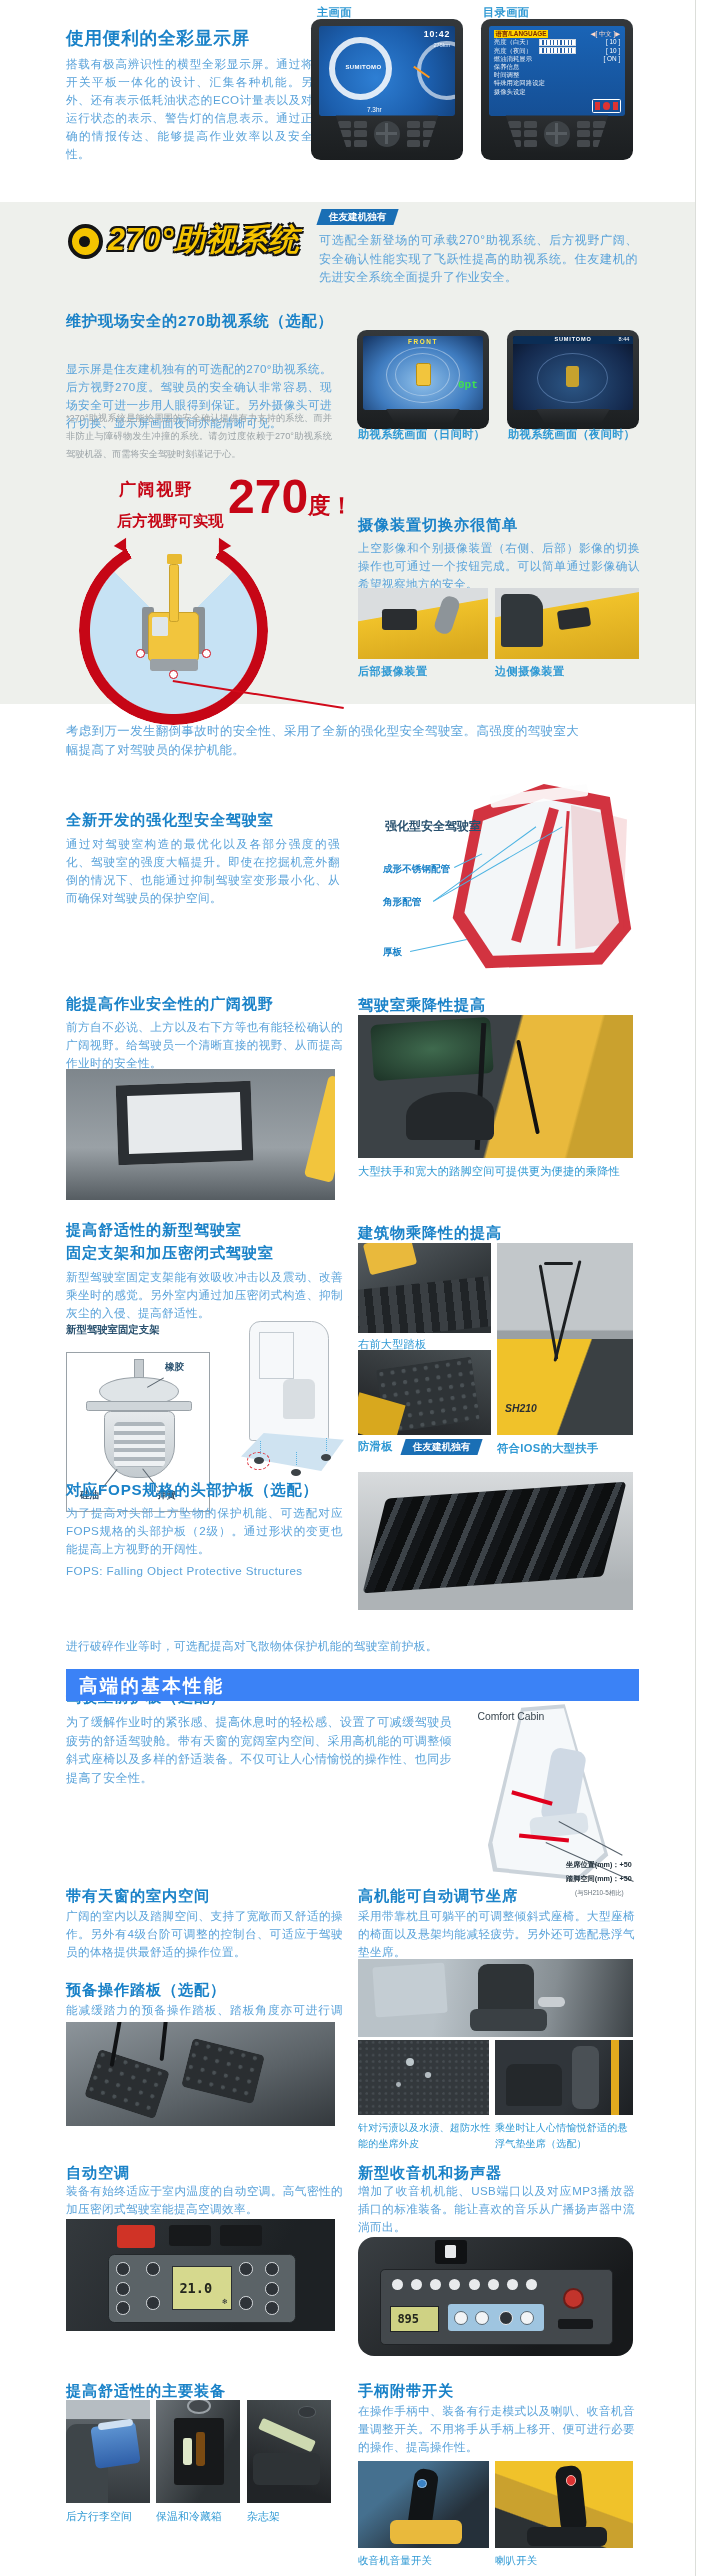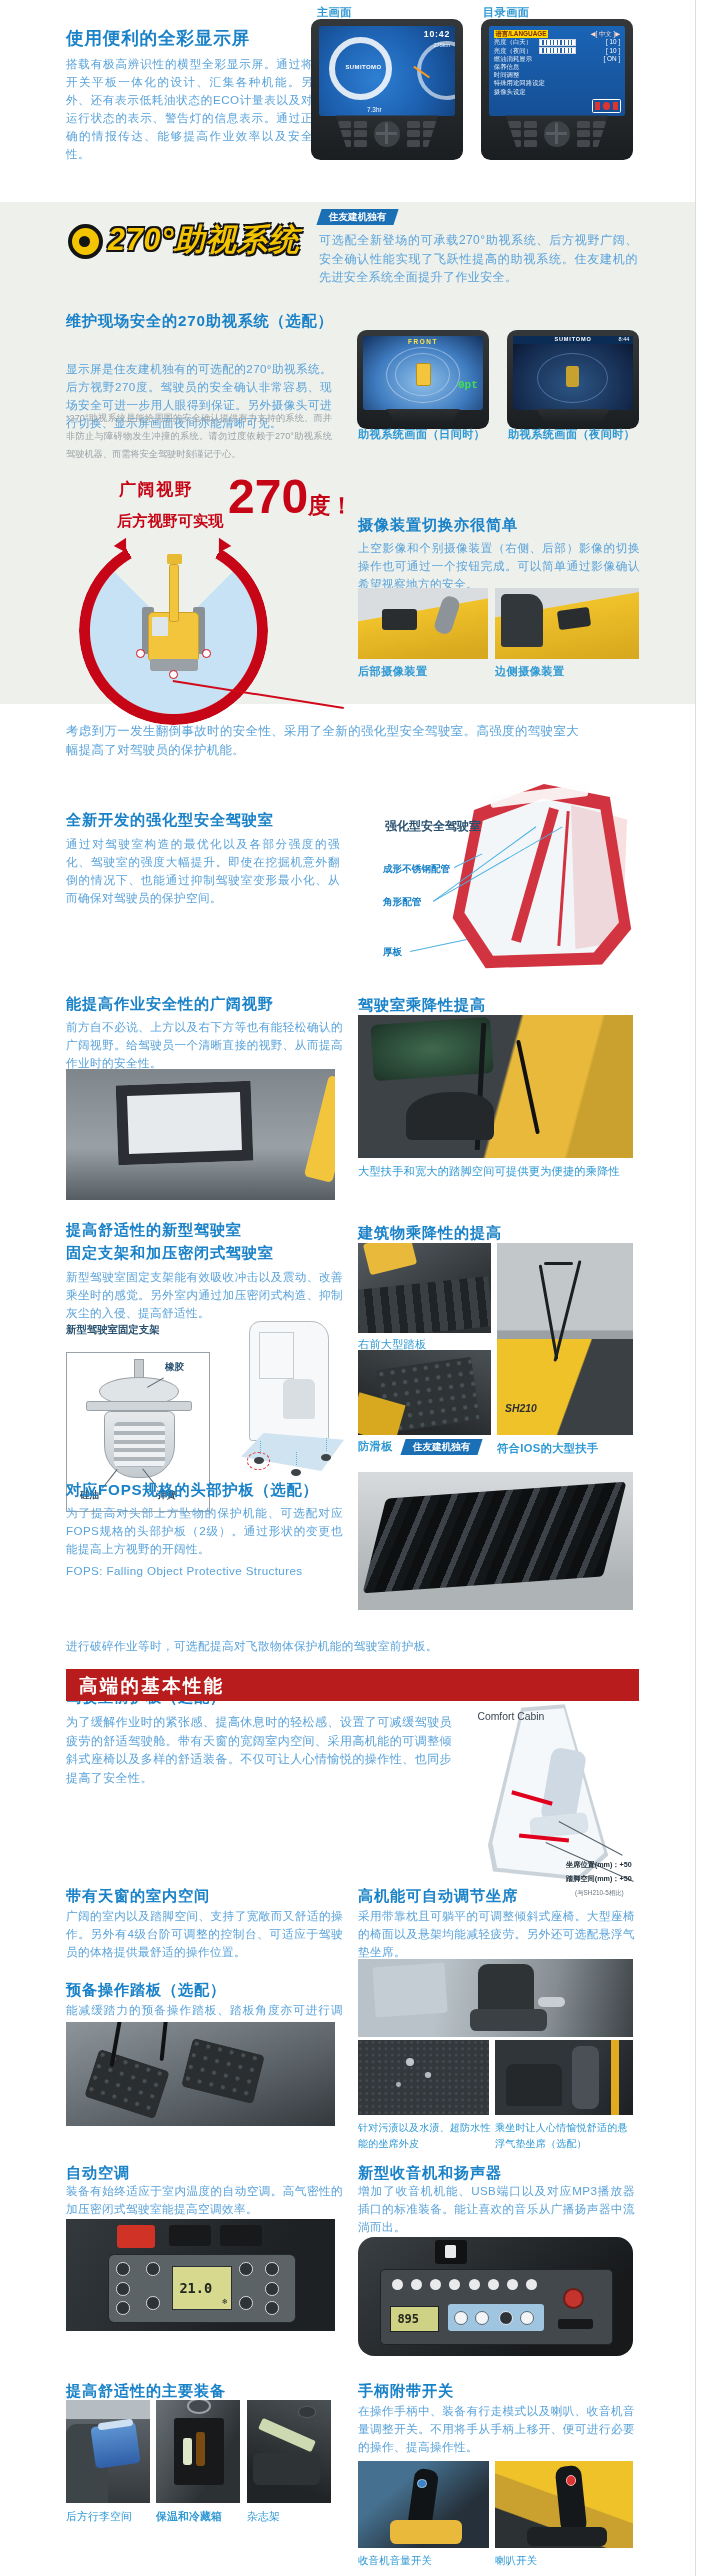--- a/index.html
+++ b/index.html
@@ -337,21 +337,21 @@
   <div class="abs h2" style="left:66px;top:1480px;">对应FOPS规格的头部护板（选配）</div>
   <div class="abs bd" style="left:66px;top:1504px;width:277px;">为了提高对头部上方坠物的保护机能、可选配对应FOPS规格的头部护板（2级）。通过形状的变更也能提高上方视野的开阔性。</div>
   <div class="abs bd" style="left:66px;top:1562px;width:277px;">FOPS: Falling Object Protective Structures</div>
   <div class="ph" style="left:358px;top:1472px;width:275px;height:138px;background:linear-gradient(#d8dbdd,#aeb3b6 80%);">
     <div style="left:16px;top:19px;width:241px;height:93px;background:repeating-linear-gradient(100deg,#0d0f10 0 11.2px,#3c4247 11.2px 17.6px,#14171a 17.6px 27px);transform:rotate(-4deg) skewX(-18deg);border-radius:4.8px;"></div>
   </div>
 
   <div class="abs h2" style="left:66px;top:1687px;">驾驶室前护板（选配）</div>
   <div class="abs bd" style="left:66px;top:1637px;width:561px;">进行破碎作业等时，可选配提高对飞散物体保护机能的驾驶室前护板。</div>
 
-  <div class="abs" style="left:66px;top:1669px;width:573px;height:32px;background:#b91c1c;display:flex;align-items:center;">
+  <div class="abs" style="left:66px;top:1669px;width:573px;height:32px;background:#3b82f6;display:flex;align-items:center;">
     <span style="color:#fff;font-size:18.4px;font-weight:bold;letter-spacing:2.4px;padding-left:13px;">高端的基本性能</span>
   </div>
   <div class="abs bd" style="left:66px;top:1713px;width:386px;font-size:12px;">为了缓解作业时的紧张感、提高休息时的轻松感、设置了可减缓驾驶员疲劳的舒适驾驶舱。带有天窗的宽阔室内空间、采用高机能的可调整倾斜式座椅以及多样的舒适装备。不仅可让人心情愉悦的操作性、也同步提高了安全性。</div>
 
   <div class="abs" style="left:463px;top:1701px;width:183px;height:202px;">
     <div class="abs" style="left:22.4px;top:3.2px;width:128px;height:176px;background:#cbd3da;clip-path:polygon(28% 2%,62% 0,96% 86%,74% 100%,6% 95%,2% 80%);"></div>
     <div class="abs" style="left:27px;top:7.2px;width:119px;height:168px;background:#f5f8fa;clip-path:polygon(28% 2%,62% 0,96% 86%,74% 100%,6% 95%,2% 80%);"></div>
     <div class="abs" style="left:83px;top:48px;width:35px;height:74px;background:#cfd9e4;border-radius:9.6px;transform:rotate(10deg);"></div>
     <div class="abs" style="left:67px;top:114px;width:58px;height:21px;background:#dbe3ea;border-radius:6.4px;transform:rotate(-6deg);"></div>
     <div class="abs" style="left:48px;top:95px;width:42px;height:4px;background:#e0001d;transform:rotate(16deg);"></div>
@@ -459,21 +459,21 @@
     <div style="left:27px;top:38px;width:8.8px;height:27px;background:#dfe8c9;border-radius:2.4px;"></div>
     <div style="left:40px;top:32px;width:8.8px;height:34px;background:#7a4a12;border-radius:2.4px;"></div>
     <div class="circ" style="left:30.5px;top:-1.6px;width:24px;height:16px;border:2.4px solid #9aa1a6;background:#44494d;"></div>
   </div>
   <div class="ph" style="left:247px;top:2400px;width:84px;height:103px;background:linear-gradient(200deg,#4a5154,#212427 75%);">
     <div style="left:11.2px;top:29px;width:58px;height:12px;background:#cdd9b0;border-radius:2.4px;transform:rotate(24deg);"></div>
     <div style="left:6.4px;top:53px;width:67px;height:32px;background:#2e3336;border-radius:6.4px;"></div>
     <div class="circ" style="left:51px;top:6.4px;width:17.6px;height:11.2px;border:1.6px solid #565d61;background:#33383c;"></div>
   </div>
   <div class="abs capsm" style="left:66px;top:2508px;font-size:10.8px;">后方行李空间</div>
-  <div class="abs capsm" style="left:156px;top:2508px;font-size:10.8px;font-weight:bold;">保温和冷藏箱</div>
+  <div class="abs capsm" style="left:156px;top:2508px;font-size:10.8px;">保温和冷藏箱</div>
   <div class="abs capsm" style="left:247px;top:2508px;font-size:10.8px;">杂志架</div>
 
   <div class="abs h2" style="left:358px;top:2381px;">手柄附带开关</div>
   <div class="abs bd" style="left:358px;top:2402px;width:277px;">在操作手柄中、装备有行走模式以及喇叭、收音机音量调整开关。不用将手从手柄上移开、便可进行必要的操作、提高操作性。</div>
   <div class="ph" style="left:358px;top:2461px;width:131px;height:87px;background:linear-gradient(140deg,#45708f 0 30%,#25303a 70%);">
     <div style="left:53px;top:8px;width:24px;height:63px;background:#111416;border-radius:9.6px;transform:rotate(8deg);"></div>
     <div style="left:32px;top:59px;width:72px;height:24px;background:#e9b93c;border-radius:6.4px;"></div>
     <div class="circ" style="left:59px;top:17.6px;width:9.6px;height:9.6px;background:#3b82c4;border:0.8px solid #9ec7ea;"></div>
   </div>
   <div class="ph" style="left:495px;top:2461px;width:138px;height:87px;background:linear-gradient(200deg,#f0c22a 0 45%,#caa12e 46% 70%,#2c3134 71%);">

